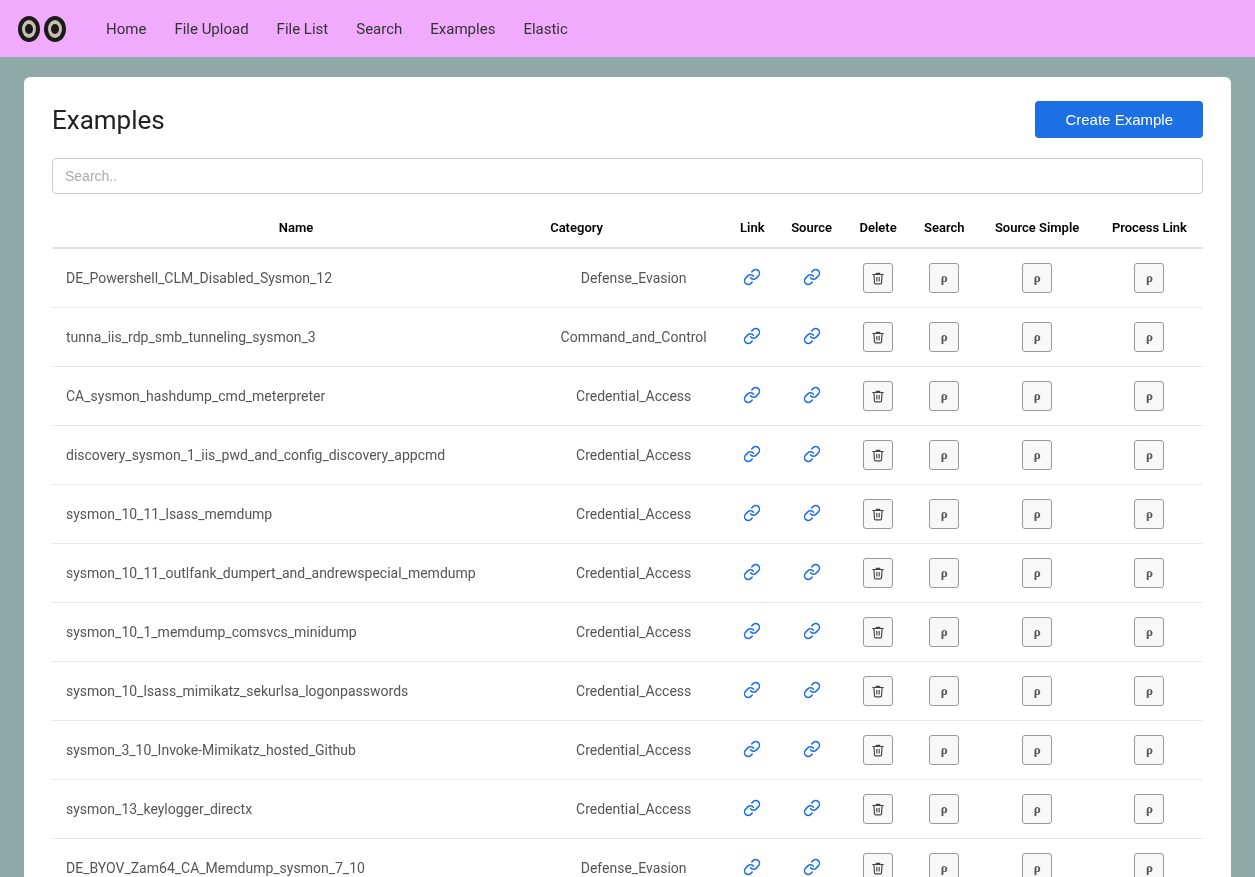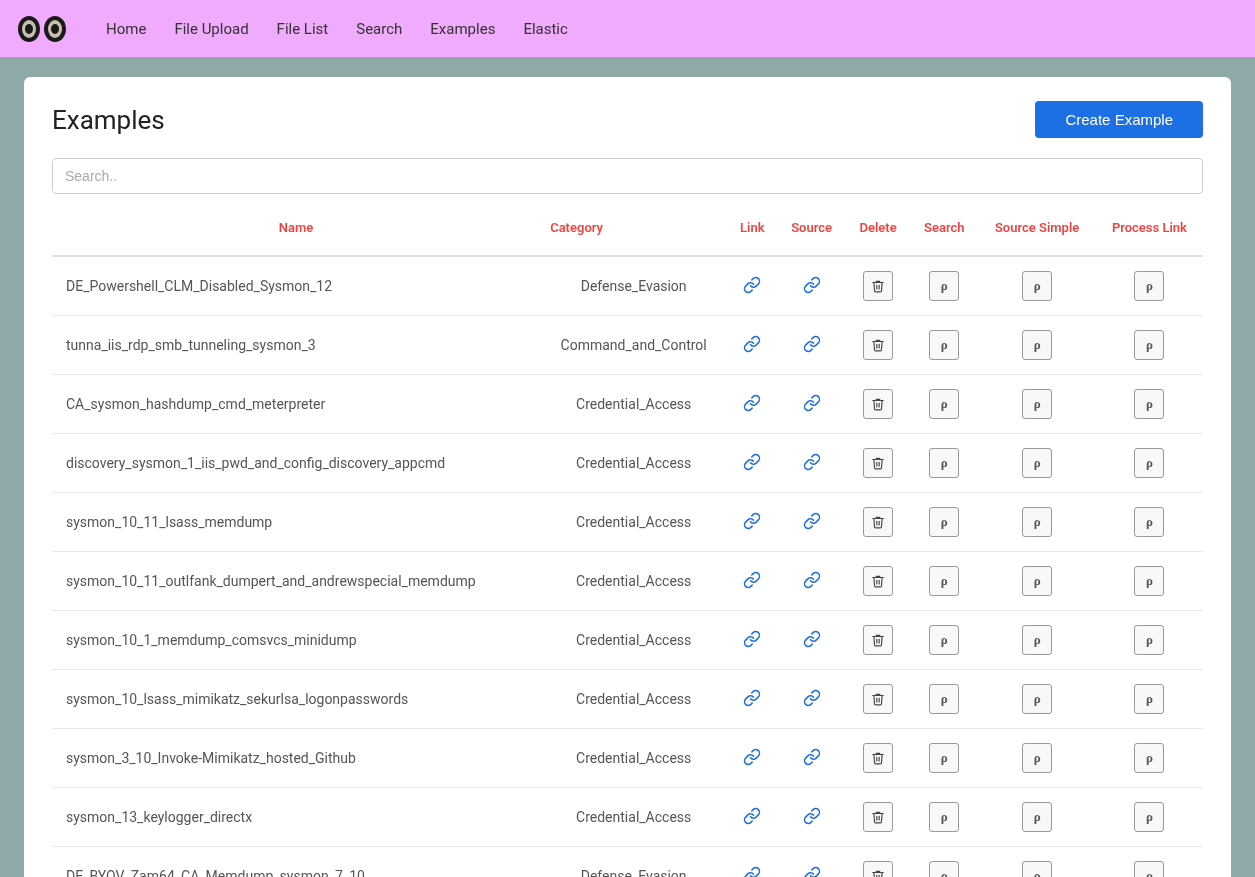--- a/index.html
+++ b/index.html
@@ -79,22 +79,22 @@
     .search-input::placeholder { color: #aaa; }
 
     
     .data-table {
       width: 100%;
       border-collapse: collapse;
     }
     .data-table thead tr th {
       font-size: 13px;
       font-weight: 600;
-      color: #ef4444;
-      padding: 8px 10px 20px 10px;
+      color: #000000;
+      padding: 8px 10px 12px 10px;
       text-align: center;
       border-bottom: 2px solid #dee2e6;
     }
     .data-table thead tr th.col-name {
       text-align: center;
     }
     .data-table thead tr th.col-category {
       text-align: left;
     }
     .data-table tbody tr {

